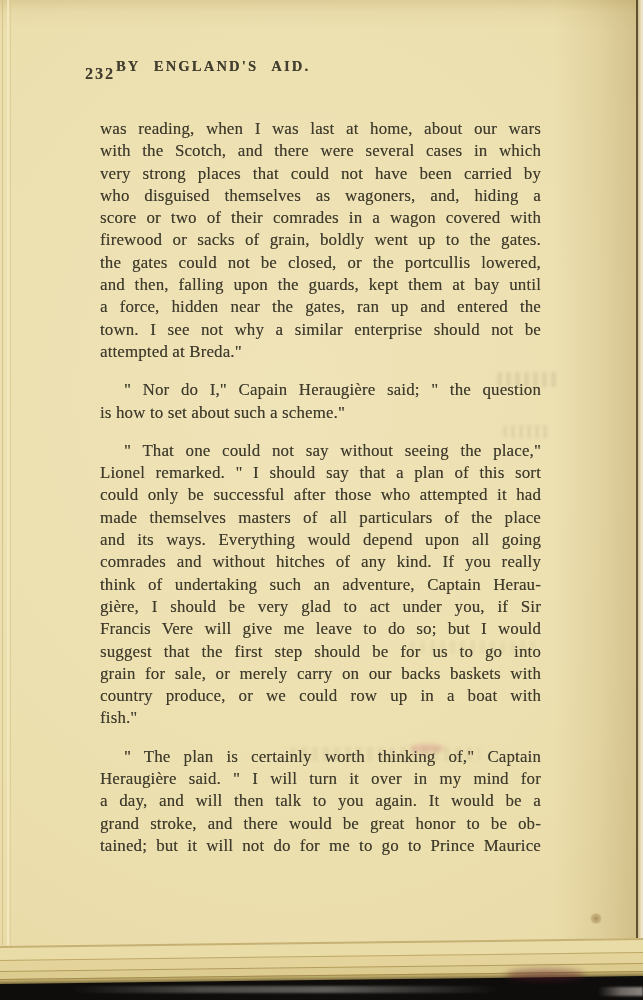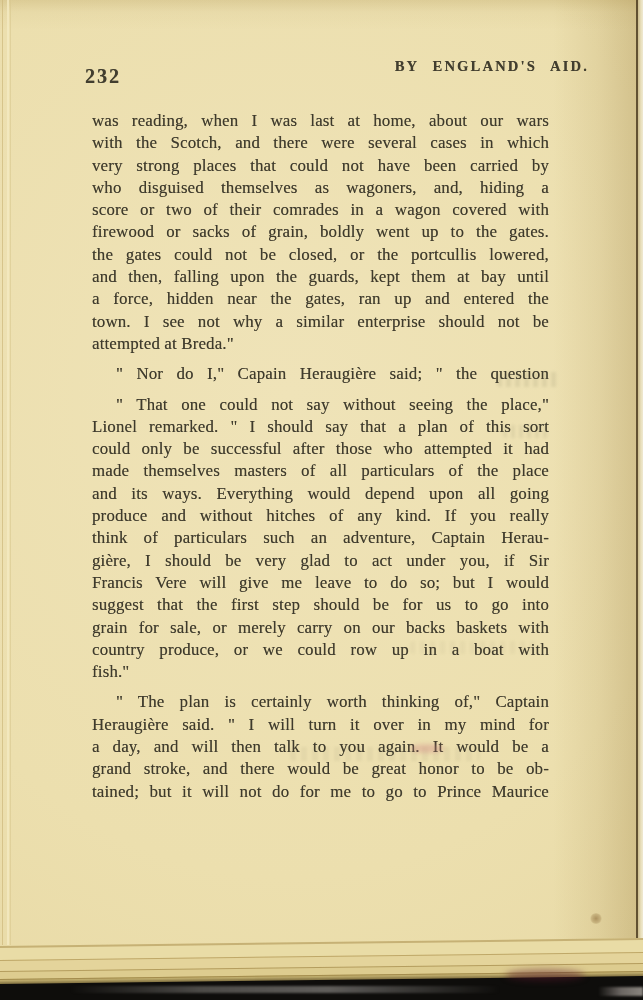--- a/index.html
+++ b/index.html
@@ -31,42 +31,42 @@
   .left-edge-line-3 { position:absolute; left:10px; top:0; width:1px; height:945px; background:#d9c88f; opacity:.6; }
   
   .right-edge-line  { position:absolute; right:5px; top:0; width:2px; height:962px; background:#4e3d22; opacity:.85; }
   .right-edge-strip { position:absolute; right:0;  top:0; width:5px; height:962px;
                       background: linear-gradient(90deg,#cdbd8d,#e9e0bd 60%,#efe9d2); }
 
   
   .header { position:absolute; left:84px; top:56px; width:473px; height:32px; color:#423e2f; }
   .page-number {
     position:absolute; left:1px; top:9px;
-    font-size:20px; font-weight:600; letter-spacing:2px;
+    font-size:16px; font-weight:600; letter-spacing:2px;
     text-shadow: 0.2px 0.2px 0.5px rgba(62,58,44,0.6);
   }
   .running-title {
     position:absolute; left:0; top:2px; width:100%;
     transform: translateX(32px);
-    text-align:right;
+    text-align:left;
     font-size:14.5px; font-weight:700;
     letter-spacing:2.2px; word-spacing:8px;
     text-shadow: 0.2px 0.2px 0.5px rgba(62,58,44,0.6);
   }
 
   
   .text-block {
     position:absolute; left:84px; top:102px; width:473px;
     color:#3e3a2c;
     font-size:16.8px;
     line-height:22.3px;
     letter-spacing:0.2px;
     text-shadow: 0.2px 0.2px 0.45px rgba(62,58,44,0.55);
   }
-  .para { margin:8px; }
+  .para { margin:16px; }
   .para.indent .line:first-child { text-indent:24px; }
   .line { text-align:justify; text-align-last:justify; }
   .line.flush-left { text-align-last:left; }
 
   
   .foxing-spot {
     position:absolute; left:590px; top:913px; width:12px; height:11px; border-radius:50%;
     background: radial-gradient(circle, rgba(130,95,45,0.55) 0%, rgba(130,95,45,0.25) 55%, transparent 75%);
     filter: blur(0.5px);
   }
@@ -133,29 +133,30 @@
           <div class="line">score or two of their comrades in a wagon covered with</div>
           <div class="line">firewood or sacks of grain, boldly went up to the gates.</div>
           <div class="line">the gates could not be closed, or the portcullis lowered,</div>
           <div class="line">and then, falling upon the guards, kept them at bay until</div>
           <div class="line">a force, hidden near the gates, ran up and entered the</div>
           <div class="line">town. I see not why a similar enterprise should not be</div>
           <div class="line flush-left">attempted at Breda."</div>
         </div>
         <div class="para indent">
           <div class="line">" Nor do I," Capain Heraugière said; " the question</div>
+          <div class="line flush-left">is how to set about such a scheme."</div>
         </div>
         <div class="para indent">
           <div class="line">" That one could not say without seeing the place,"</div>
           <div class="line">Lionel remarked. " I should say that a plan of this sort</div>
           <div class="line">could only be successful after those who attempted it had</div>
           <div class="line">made themselves masters of all particulars of the place</div>
           <div class="line">and its ways. Everything would depend upon all going</div>
-          <div class="line">produce and without hitches of any kind. If you really</div>
-          <div class="line">think of particulars such an adventure, Captain Herau-</div>
+          <div class="line">comrades and without hitches of any kind. If you really</div>
+          <div class="line">think of undertaking such an adventure, Captain Herau-</div>
           <div class="line">gière, I should be very glad to act under you, if Sir</div>
           <div class="line">Francis Vere will give me leave to do so; but I would</div>
           <div class="line">suggest that the first step should be for us to go into</div>
           <div class="line">grain for sale, or merely carry on our backs baskets with</div>
           <div class="line">country produce, or we could row up in a boat with</div>
           <div class="line flush-left">fish."</div>
         </div>
         <div class="para indent">
           <div class="line">" The plan is certainly worth thinking of," Captain</div>
           <div class="line">Heraugière said. " I will turn it over in my mind for</div>

